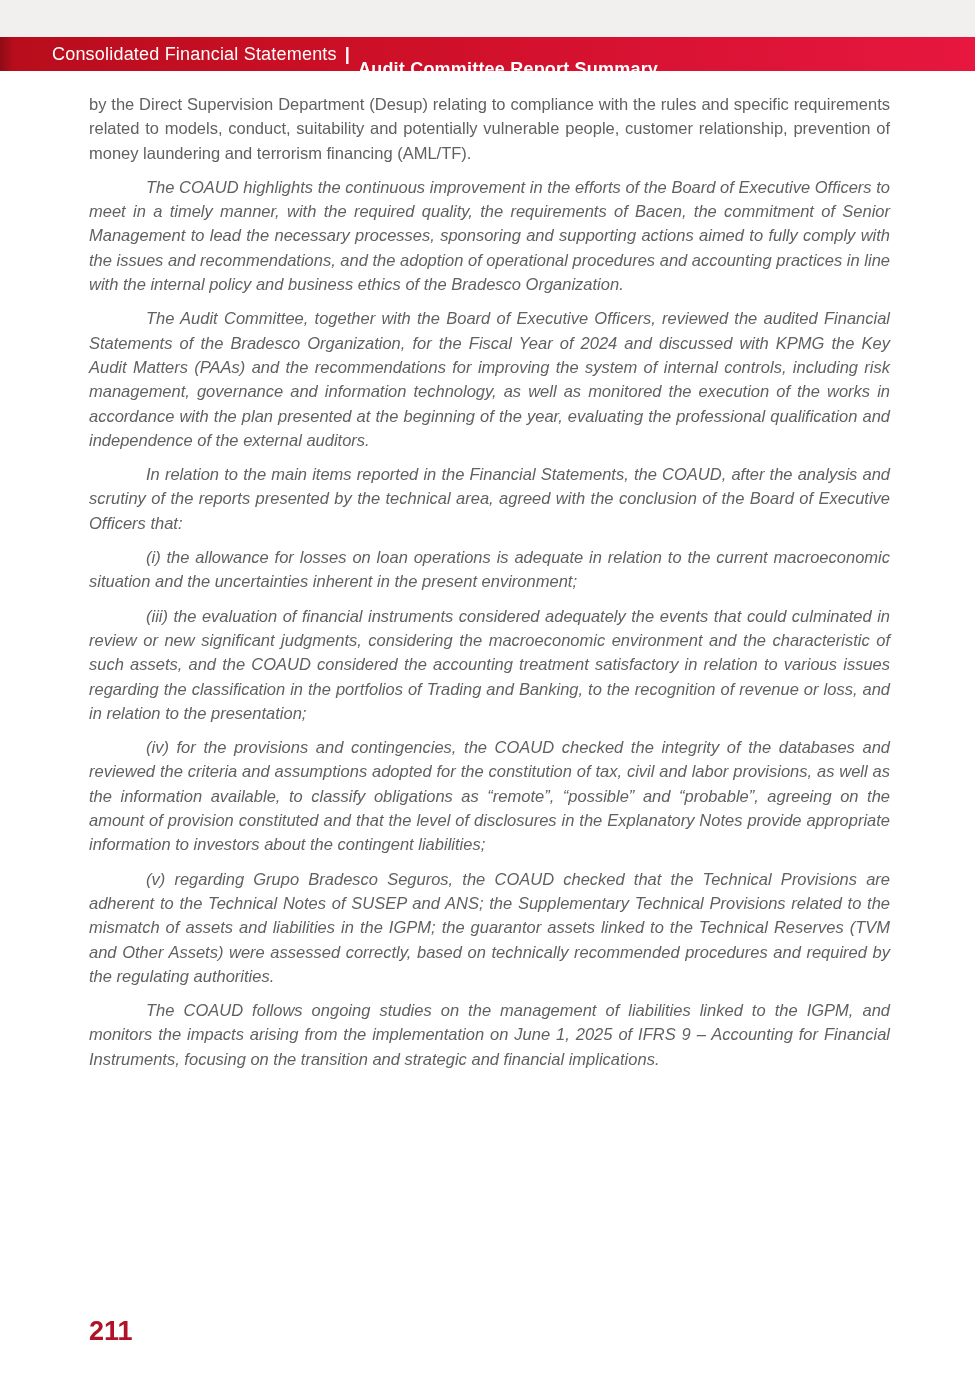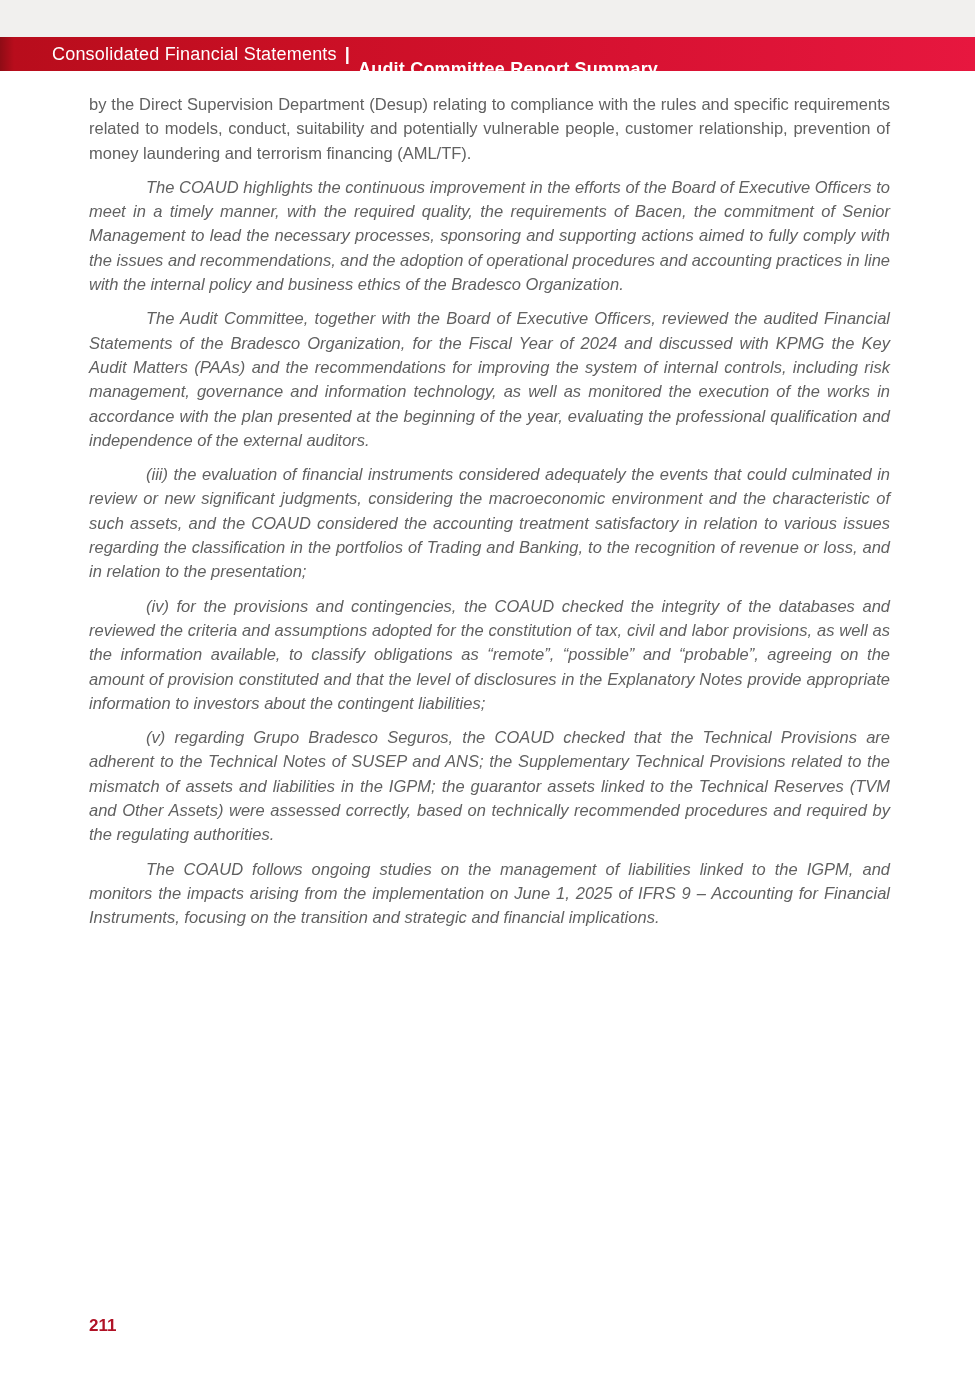--- a/index.html
+++ b/index.html
@@ -62,38 +62,40 @@
     margin: 0 5px;
   }
   .footer .doc-title {
     color: #a9a9a9;
     font-size: 13.5px;
     letter-spacing: 0.3px;
   }
   .footer .page-number {
     color: #b01226;
     font-weight: 700;
-    font-size: 17px;
+    font-size: 27px;
   }
 </style>
 </head>
 <body>
 
 <div class="top-strip"></div>
 
 <div class="title-bar">
   <span class="seg-left">Consolidated Financial Statements</span>
   <span class="seg-sep">|</span>
   <span class="seg-right">Audit Committee Report Summary</span>
 </div>
 
 <main>
     <p class="">by the Direct Supervision Department (Desup) relating to compliance with the rules and specific requirements related to models, conduct, suitability and potentially vulnerable people, customer relationship, prevention of money laundering and terrorism financing (AML/TF).</p>
     <p class="indent">The COAUD highlights the continuous improvement in the efforts of the Board of Executive Officers to meet in a timely manner, with the required quality, the requirements of Bacen, the commitment of Senior Management to lead the necessary processes, sponsoring and supporting actions aimed to fully comply with the issues and recommendations, and the adoption of operational procedures and accounting practices in line with the internal policy and business ethics of the Bradesco Organization.</p>
     <p class="indent">The Audit Committee, together with the Board of Executive Officers, reviewed the audited Financial Statements of the Bradesco Organization, for the Fiscal Year of 2024 and discussed with KPMG the Key Audit Matters (PAAs) and the recommendations for improving the system of internal controls, including risk management, governance and information technology, as well as monitored the execution of the works in accordance with the plan presented at the beginning of the year, evaluating the professional qualification and independence of the external auditors.</p>
+    <p class="indent">In relation to the main items reported in the Financial Statements, the COAUD, after the analysis and scrutiny of the reports presented by the technical area, agreed with the conclusion of the Board of Executive Officers that:</p>
+    <p class="indent">(i) the allowance for losses on loan operations is adequate in relation to the current macroeconomic situation and the uncertainties inherent in the present environment;</p>
     <p class="indent">(iii) the evaluation of financial instruments considered adequately the events that could culminated in review or new significant judgments, considering the macroeconomic environment and the characteristic of such assets, and the COAUD considered the accounting treatment satisfactory in relation to various issues regarding the classification in the portfolios of Trading and Banking, to the recognition of revenue or loss, and in relation to the presentation;</p>
     <p class="indent">(iv) for the provisions and contingencies, the COAUD checked the integrity of the databases and reviewed the criteria and assumptions adopted for the constitution of tax, civil and labor provisions, as well as the information available, to classify obligations as “remote”, “possible” and “probable”, agreeing on the amount of provision constituted and that the level of disclosures in the Explanatory Notes provide appropriate information to investors about the contingent liabilities;</p>
     <p class="indent">(v) regarding Grupo Bradesco Seguros, the COAUD checked that the Technical Provisions are adherent to the Technical Notes of SUSEP and ANS; the Supplementary Technical Provisions related to the mismatch of assets and liabilities in the IGPM; the guarantor assets linked to the Technical Reserves (TVM and Other Assets) were assessed correctly, based on technically recommended procedures and required by the regulating authorities.</p>
     <p class="indent">The COAUD follows ongoing studies on the management of liabilities linked to the IGPM, and monitors the impacts arising from the implementation on June 1, 2025 of IFRS 9 – Accounting for Financial Instruments, focusing on the transition and strategic and financial implications.</p>
   </main>
 
 <div class="footer">
   <div class="page-number">211</div>
 </div>
 

